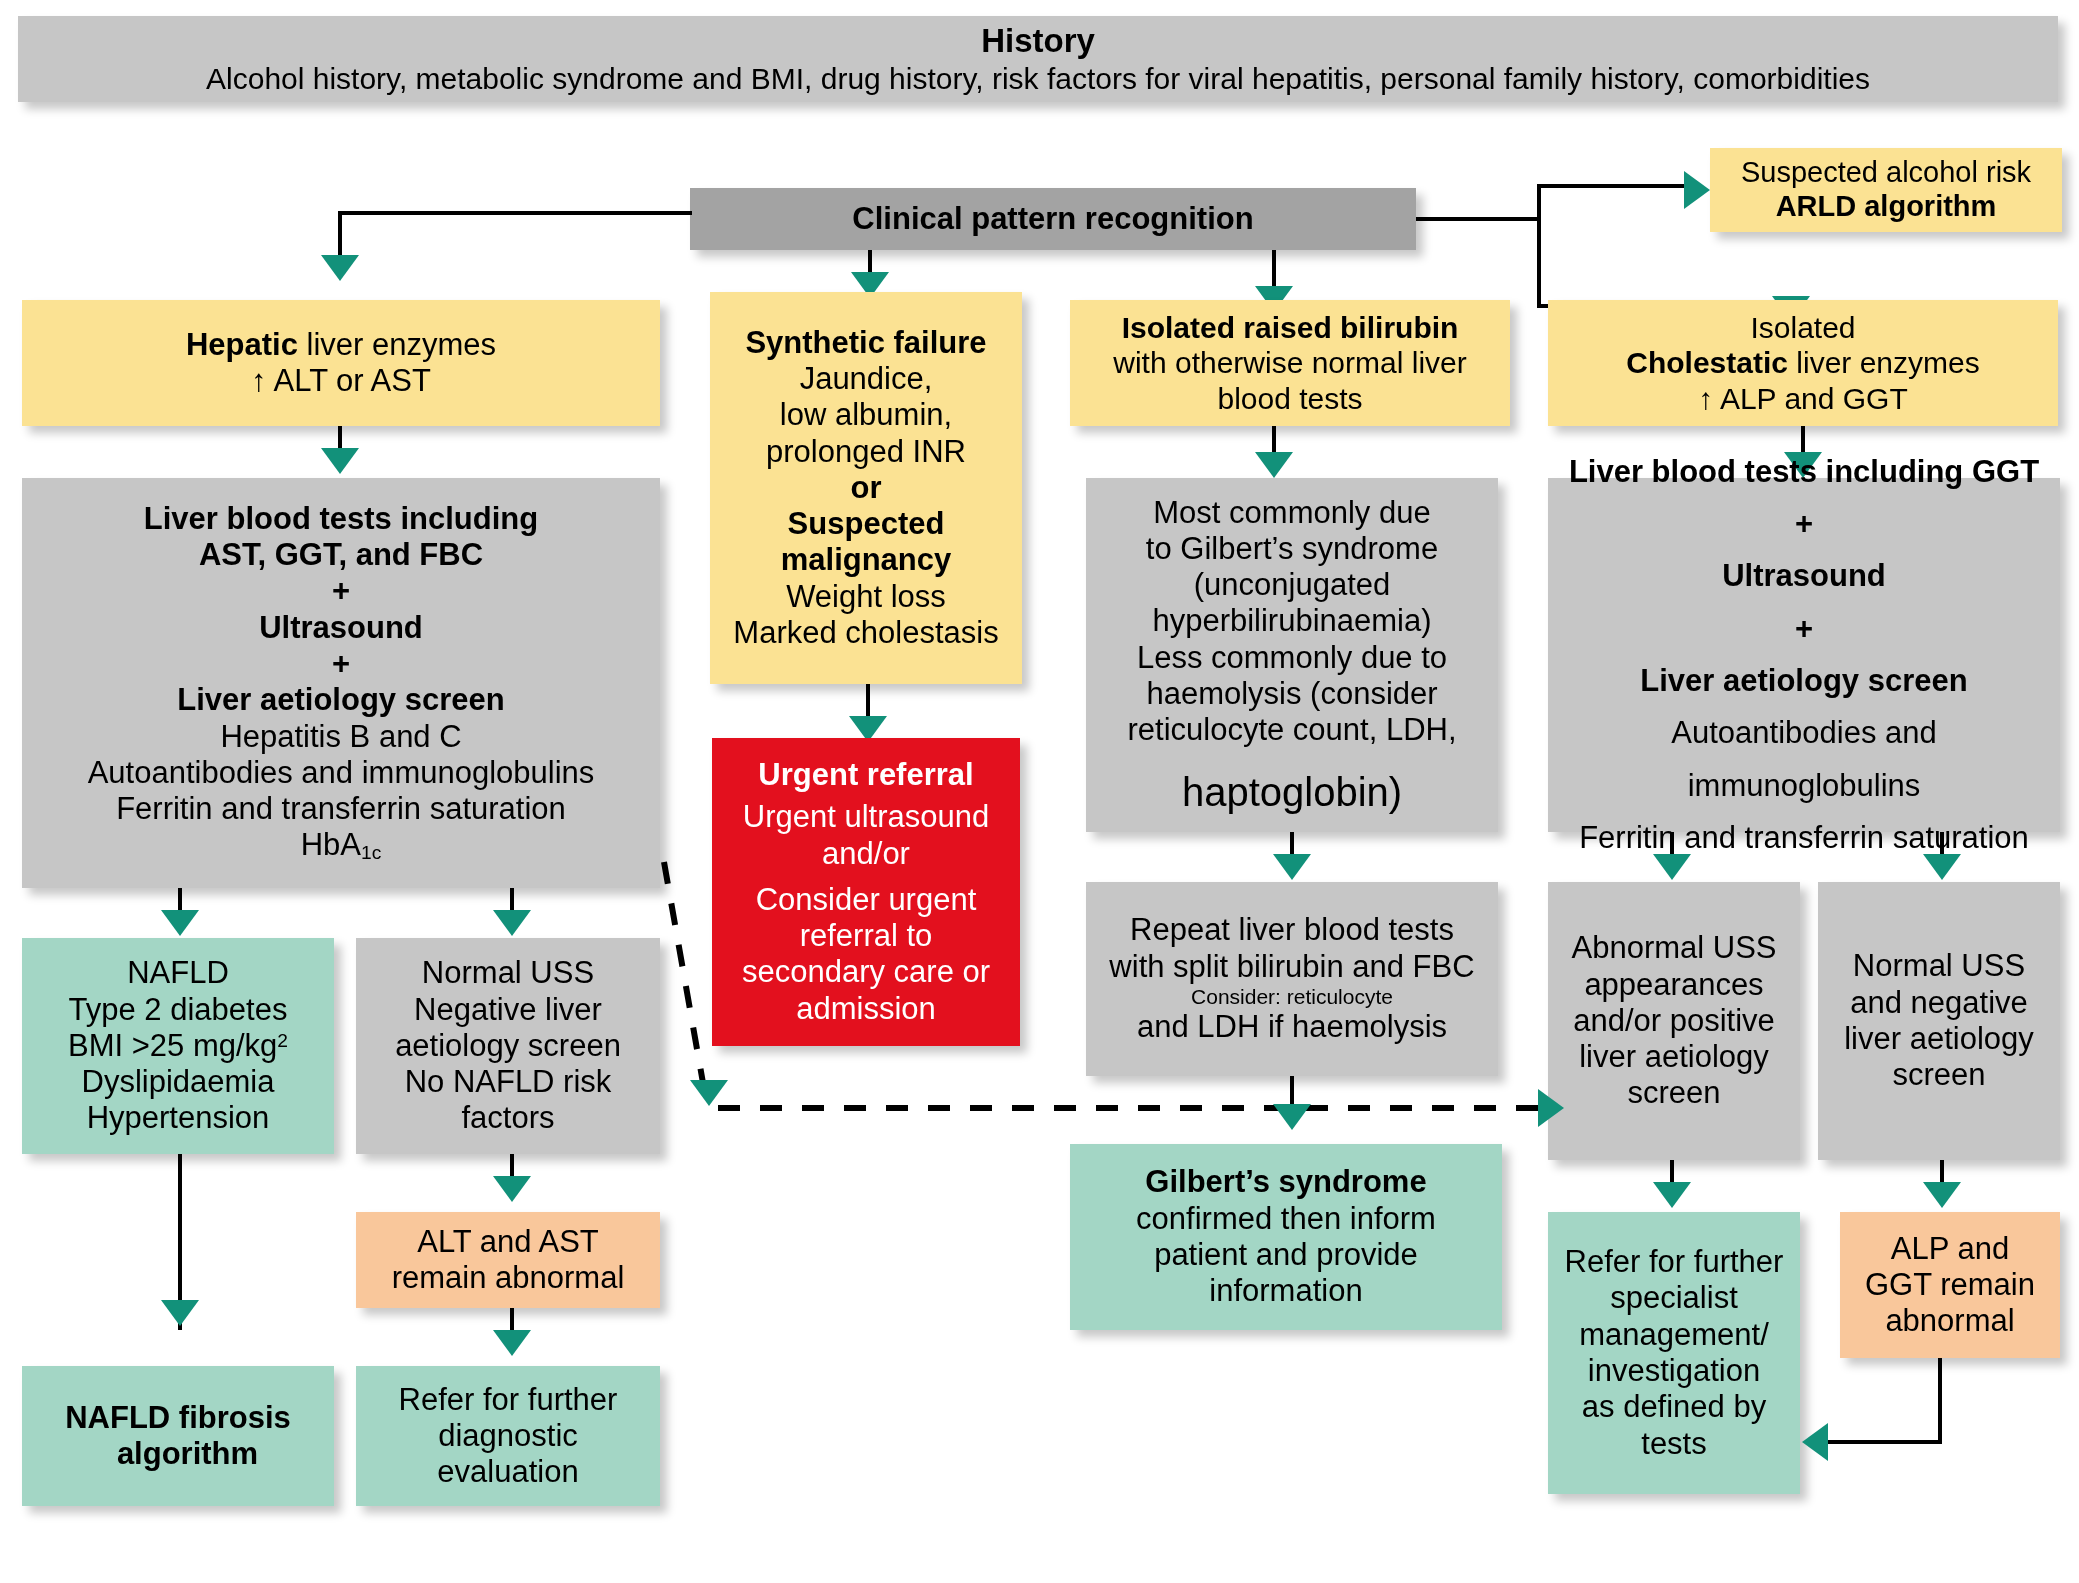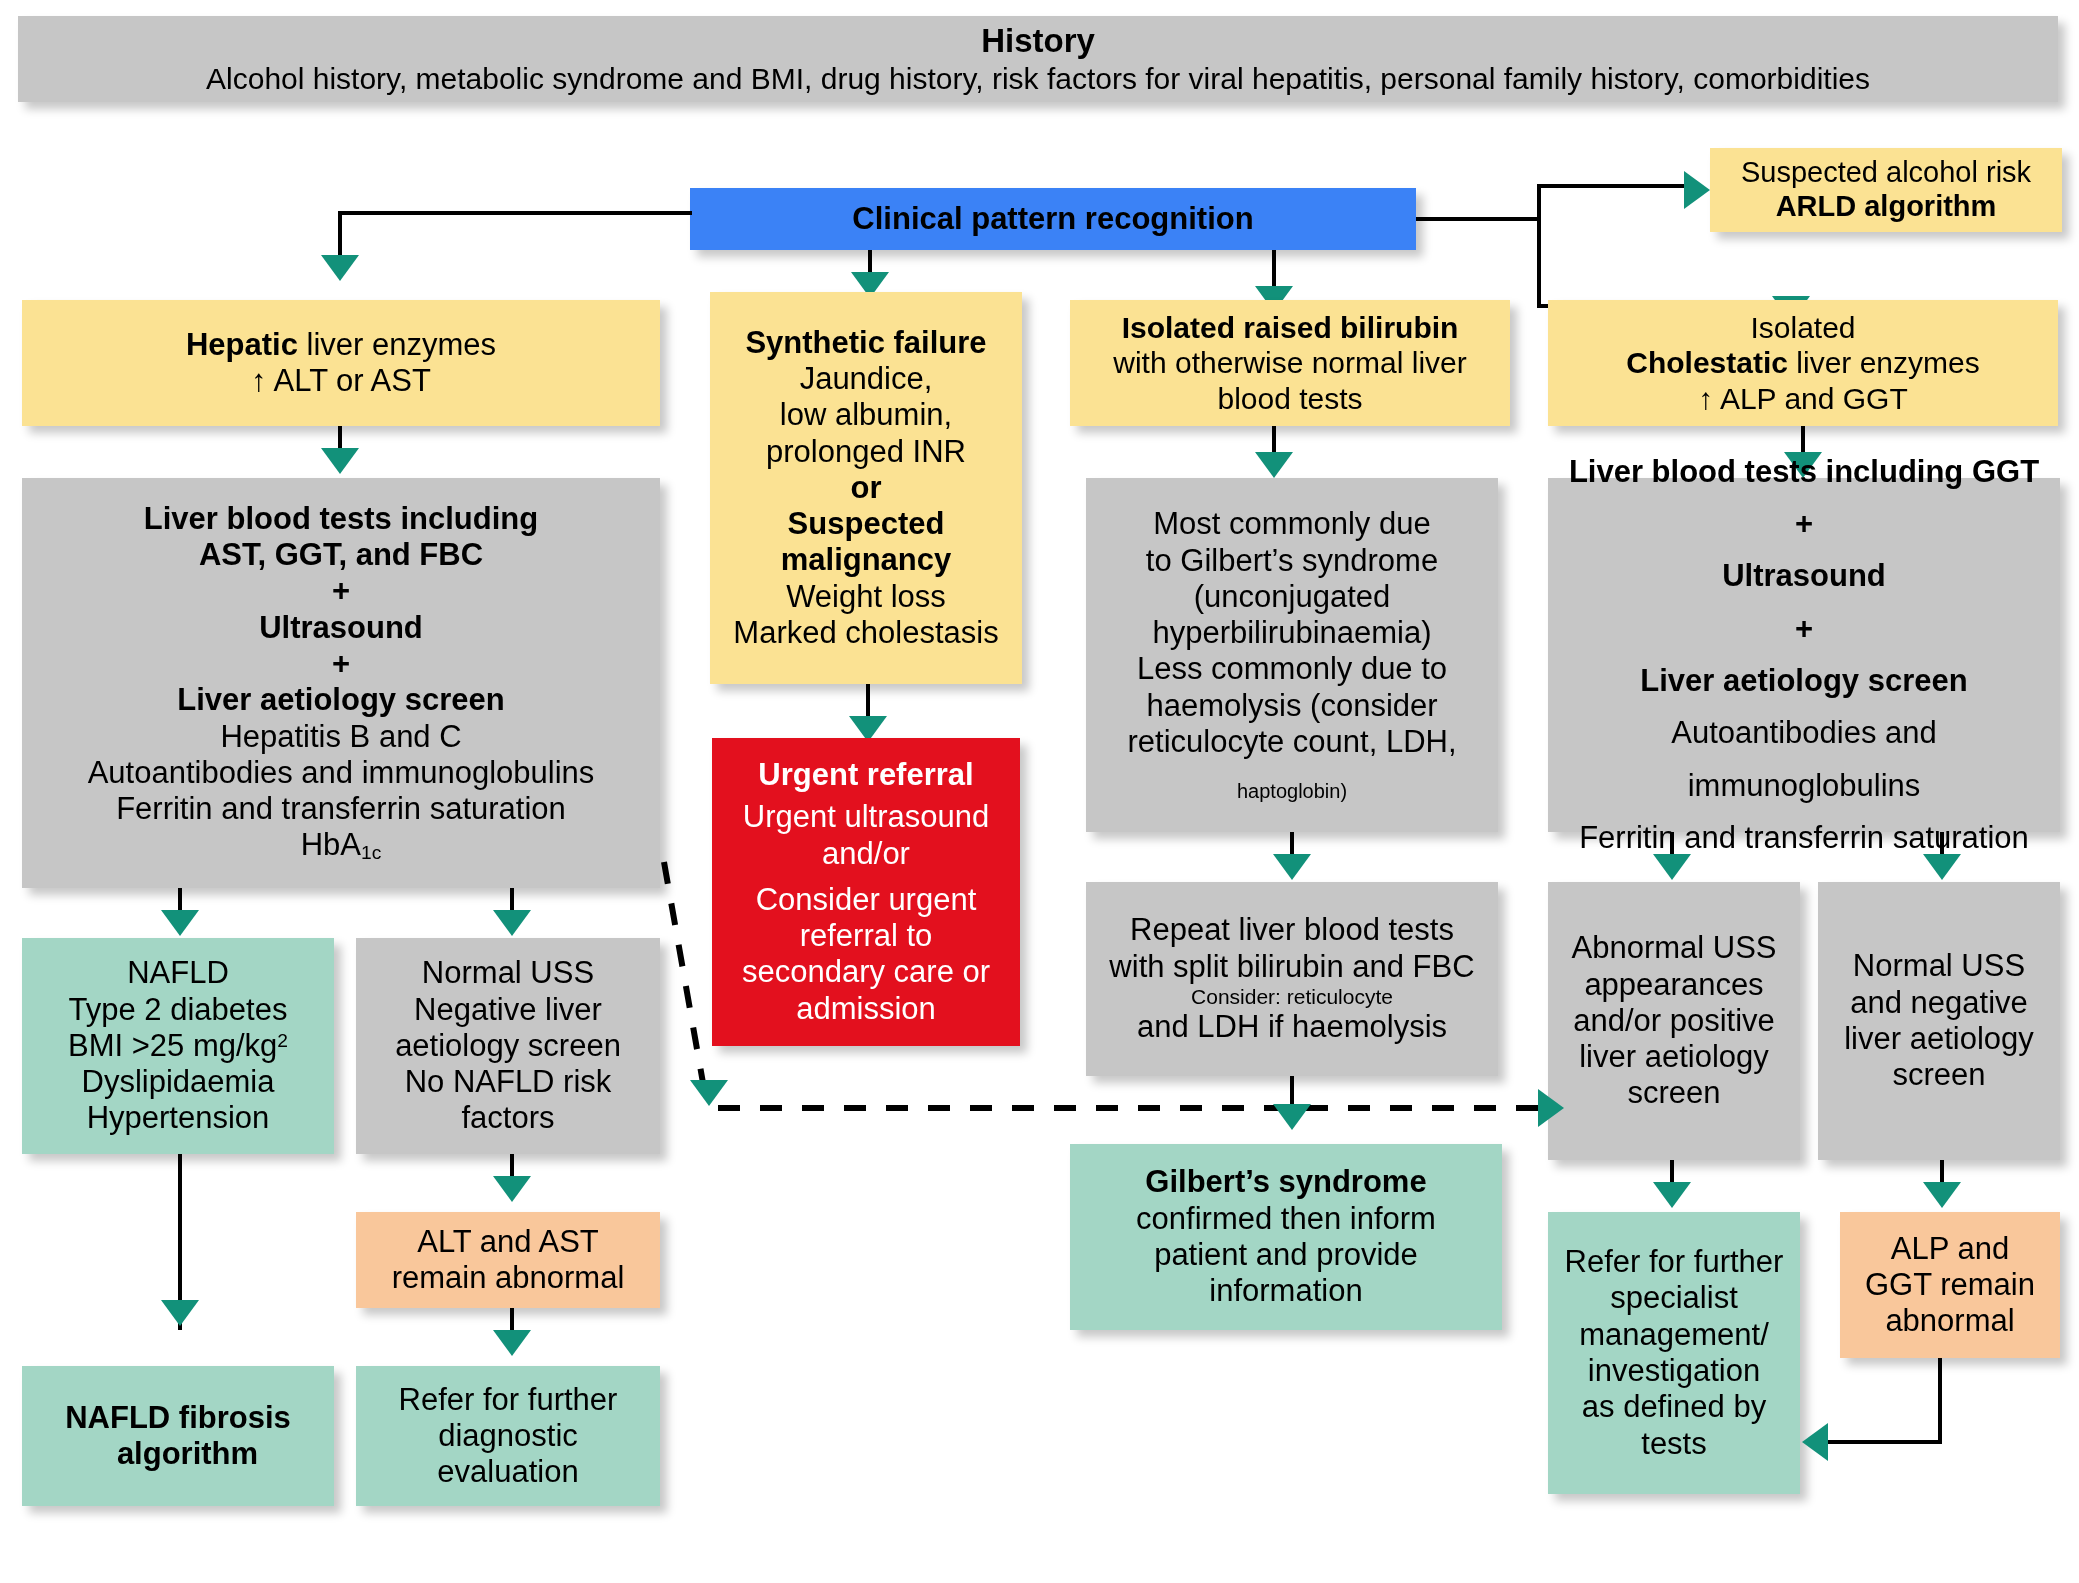--- a/index.html
+++ b/index.html
@@ -17,21 +17,21 @@
     color:#000000;
     line-height:1.17;
     box-shadow:7px 7px 9px rgba(0,0,0,0.22);
     padding:4px 8px;
   }
   .grey{background:#c6c6c6;}
   .yellow{background:#fbe293;}
   .green{background:#a3d6c5;}
   .orange{background:#f9c79b;}
   .red{background:#e3101e;color:#ffffff;}
-  .white{background:#3b82f6;}
+  .white{background:#a3a3a3;}
 
   .box .ln{display:block;white-space:pre-wrap;}
   .b{font-weight:bold;}
 
   
   .hline{position:absolute;background:#000;height:4px;}
   .vline{position:absolute;background:#000;width:4px;}
 
   .arrow-down{position:absolute;width:0;height:0;
     border-left:19px solid transparent;border-right:19px solid transparent;
@@ -150,21 +150,21 @@
   </div>
 
   <div class="box grey" style="left:1086px;top:478px;width:412px;height:354px;">
     <span class="ln" style="font-size:31px;">Most commonly due</span>
     <span class="ln" style="font-size:31px;">to Gilbert’s syndrome</span>
     <span class="ln" style="font-size:31px;">(unconjugated</span>
     <span class="ln" style="font-size:31px;">hyperbilirubinaemia)</span>
     <span class="ln" style="font-size:31px;">Less commonly due to</span>
     <span class="ln" style="font-size:31px;">haemolysis (consider</span>
     <span class="ln" style="font-size:31px;">reticulocyte count, LDH,</span>
-    <span class="ln" style="font-size:20px;margin-top:20px;">haptoglobin)</span>
+    <span class="ln" style="font-size:40px;margin-top:20px;">haptoglobin)</span>
   </div>
 
   <div class="box grey" style="left:1548px;top:478px;width:512px;height:354px;gap:16px;">
     <span class="ln b" style="font-size:31px;">Liver blood tests including GGT</span>
     <span class="ln b" style="font-size:31px;">+</span>
     <span class="ln b" style="font-size:31px;">Ultrasound</span>
     <span class="ln b" style="font-size:31px;">+</span>
     <span class="ln b" style="font-size:31px;">Liver aetiology screen</span>
     <span class="ln" style="font-size:31px;">Autoantibodies and</span>
     <span class="ln" style="font-size:31px;">immunoglobulins</span>

